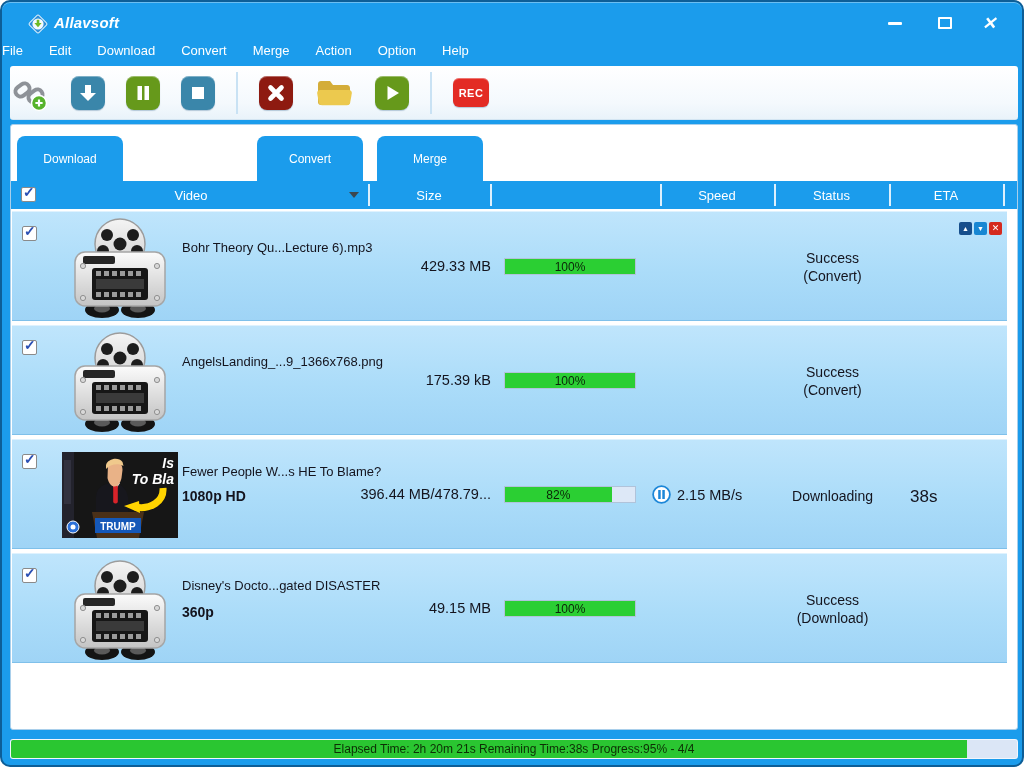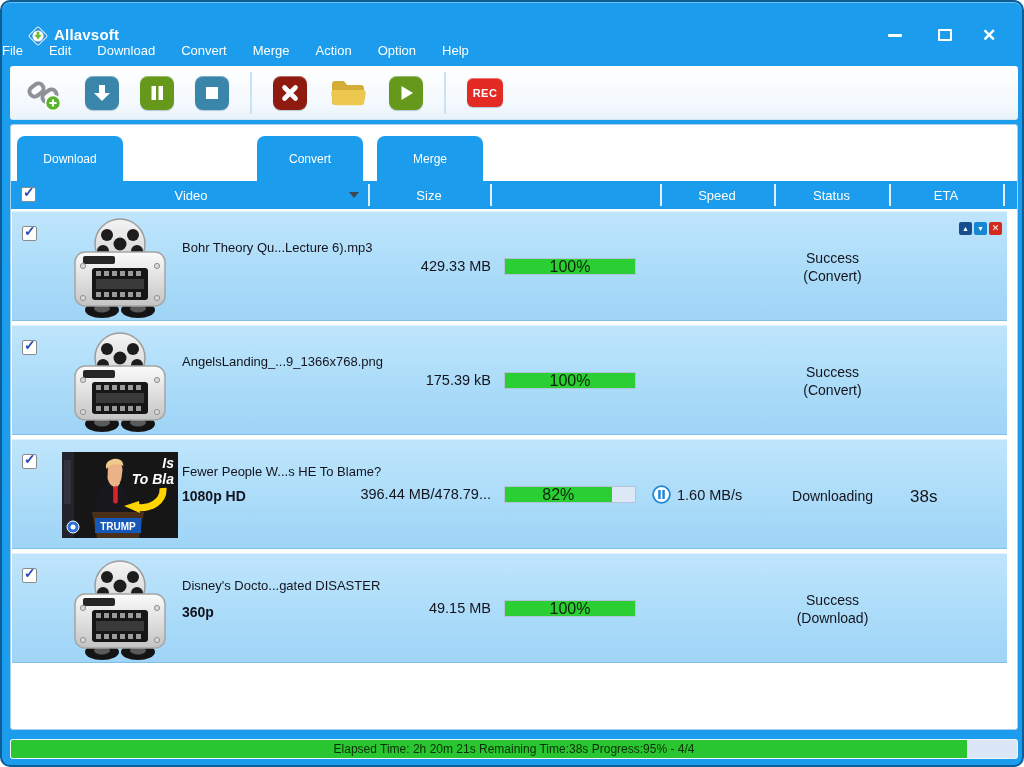--- a/index.html
+++ b/index.html
@@ -3,35 +3,35 @@
 <meta charset="utf-8">
 <style>
   * { box-sizing: border-box; margin: 0; padding: 0; }
   html,body { width:1024px; height:767px; background:#ffffff; font-family:"Liberation Sans", sans-serif; }
   .window {
     position:relative; width:1024px; height:767px; overflow:hidden;
     background:#1b9cec; border:2px solid #0d5e97; border-radius:10px;
     box-shadow: inset 0 1px 0 rgba(255,255,255,.35);
   }
   
-  .titlebar { position:absolute; top:16px; left:0; right:0; height:34px; }
+  .titlebar { position:absolute; top:4px; left:0; right:0; height:34px;font-style:italic; }
   .appicon { position:absolute; left:26px; top:8px; width:20px; height:20px; }
   .apptitle { position:absolute; left:52px; top:8px; color:#fff; font-size:15px; font-weight:bold; letter-spacing:.2px; }
   .wctl { position:absolute; top:6px; width:34px; height:22px; display:flex; align-items:center; justify-content:center; color:#fff; cursor:default; }
   .wctl.min { right:110px; } .wctl.max { right:60px; } .wctl.close { right:16px; font-size:17px; font-weight:bold; }
   .minbar { width:14px; height:3px; background:#fff; border-radius:1px; }
   .maxbox { width:14px; height:12px; border:2px solid #fff; border-radius:1px; }
   
   .menubar { position:absolute; top:34px; left:0; right:0; height:28px; display:flex; align-items:center; gap:26px; }
   .menuitem { color:#fff; font-size:13px; cursor:default; }
   
   .toolbar {
     position:absolute; top:64px; left:8px; width:1008px; height:54px; border-radius:3px;
     background:linear-gradient(180deg,#ffffff 0%,#f4f9fd 70%,#e9f3fa 100%);
-    display:flex; align-items:center; padding-left:14px; gap:21px;
+    display:flex; align-items:center; gap:21px;
     border-bottom:1px solid #d3e5f2;
   }
   .tbtn { width:34px; height:34px; border-radius:8px; display:flex; align-items:center; justify-content:center; flex:0 0 auto; box-shadow: inset 0 1px 0 rgba(255,255,255,.35), 0 1px 1px rgba(0,60,110,.25); }
   .tbtn.flat { box-shadow:none; border-radius:0; }
   .bg-blue  { background:#3a86aa; }
   .bg-green { background:#66991b; }
   .bg-dred  { background:#8e1a10; }
   .bg-red   { background:#e32b24; width:36px; height:29px; border-radius:6px; color:#fff; font-size:11px; font-weight:bold; letter-spacing:.5px; }
   .tsep { width:2px; height:42px; background:#c9e2f4; flex:0 0 auto; }
   
@@ -57,21 +57,21 @@
     background:linear-gradient(180deg,#bfe5fc 0%,#abdcf9 55%,#9fd4f6 100%);
     border-top:1px solid #dff2fe; border-bottom:1px solid #7fc0ea;
   }
   .row .cb { position:absolute; left:10px; top:14px; }
   .iconbox { position:absolute; left:46px; top:2px; width:124px; height:106px; display:flex; align-items:center; justify-content:center; }
   .rtitle { position:absolute; left:170px; font-size:13px; color:#14141e; white-space:nowrap; }
   .rsub { position:absolute; left:170px; font-size:14px; font-weight:bold; color:#14141e; }
   .rsize { position:absolute; left:337px; top:46px; width:142px; text-align:right; font-size:14.5px; color:#14141e; white-space:nowrap; }
   .pbar { position:absolute; left:492px; top:46px; width:132px; height:17px; background:#dde8f7; border:1px solid rgba(110,140,175,.4); }
   .pfill { position:relative; height:100%; background:#2bcf33; display:flex; align-items:center; justify-content:center; }
-  .plabel { font-size:16px; color:#0b2408; }
+  .plabel { font-size:12px; color:#0b2408; }
   .pauseico { position:absolute; left:640px; top:45px; width:19px; height:19px; }
   .rspeed { position:absolute; left:665px; top:47px; font-size:14.5px; color:#14141e; }
   .rstatus { position:absolute; left:763px; width:115px; text-align:center; font-size:14px; color:#14141e; line-height:18px; }
   .rstatus.two { top:37px; } .rstatus.one { top:47px; }
   .reta { position:absolute; left:898px; top:47px; font-size:17px; color:#14141e; }
   .minibtns { position:absolute; left:947px; top:10px; display:flex; gap:2px; }
   .mbtn { width:13px; height:13px; border-radius:2px; color:#fff; display:flex; align-items:center; justify-content:center; font-size:7px; line-height:1; }
   .mbtn.up { background:#174f8c; } .mbtn.down { background:#1787d3; } .mbtn.del { background:#d42a1e; font-size:9px; }
   
   .statusbar { position:absolute; left:8px; top:737px; width:1008px; height:20px; background:#dbe6f6; border:1px solid rgba(255,255,255,.65); border-radius:3px; overflow:hidden; }
@@ -348,21 +348,21 @@
       <div class="pbar">
         <div class="pfill" style="width: 82%;">
             <span class="plabel">82%</span>
           </div>
       </div>
       <svg class="pauseico" viewBox="0 0 19 19">
         <circle cx="9.5" cy="9.5" r="8.4" fill="#fff" stroke="#1d87d8" stroke-width="1.8"></circle>
         <rect x="6.2" y="5" width="2.5" height="9" fill="#1d87d8"></rect>
           <rect x="10.3" y="5" width="2.5" height="9" fill="#1d87d8"></rect>
       </svg>
-      <div class="rspeed">1.60 MB/s</div>
+      <div class="rspeed">2.15 MB/s</div>
       <div class="rstatus one">
           <div>Downloading</div>
         </div>
       <div class="reta">38s</div>
     </div>
 
     <div class="row" style="top:428px;">
       <div class="cb">
           <span>✓</span>
         </div>

